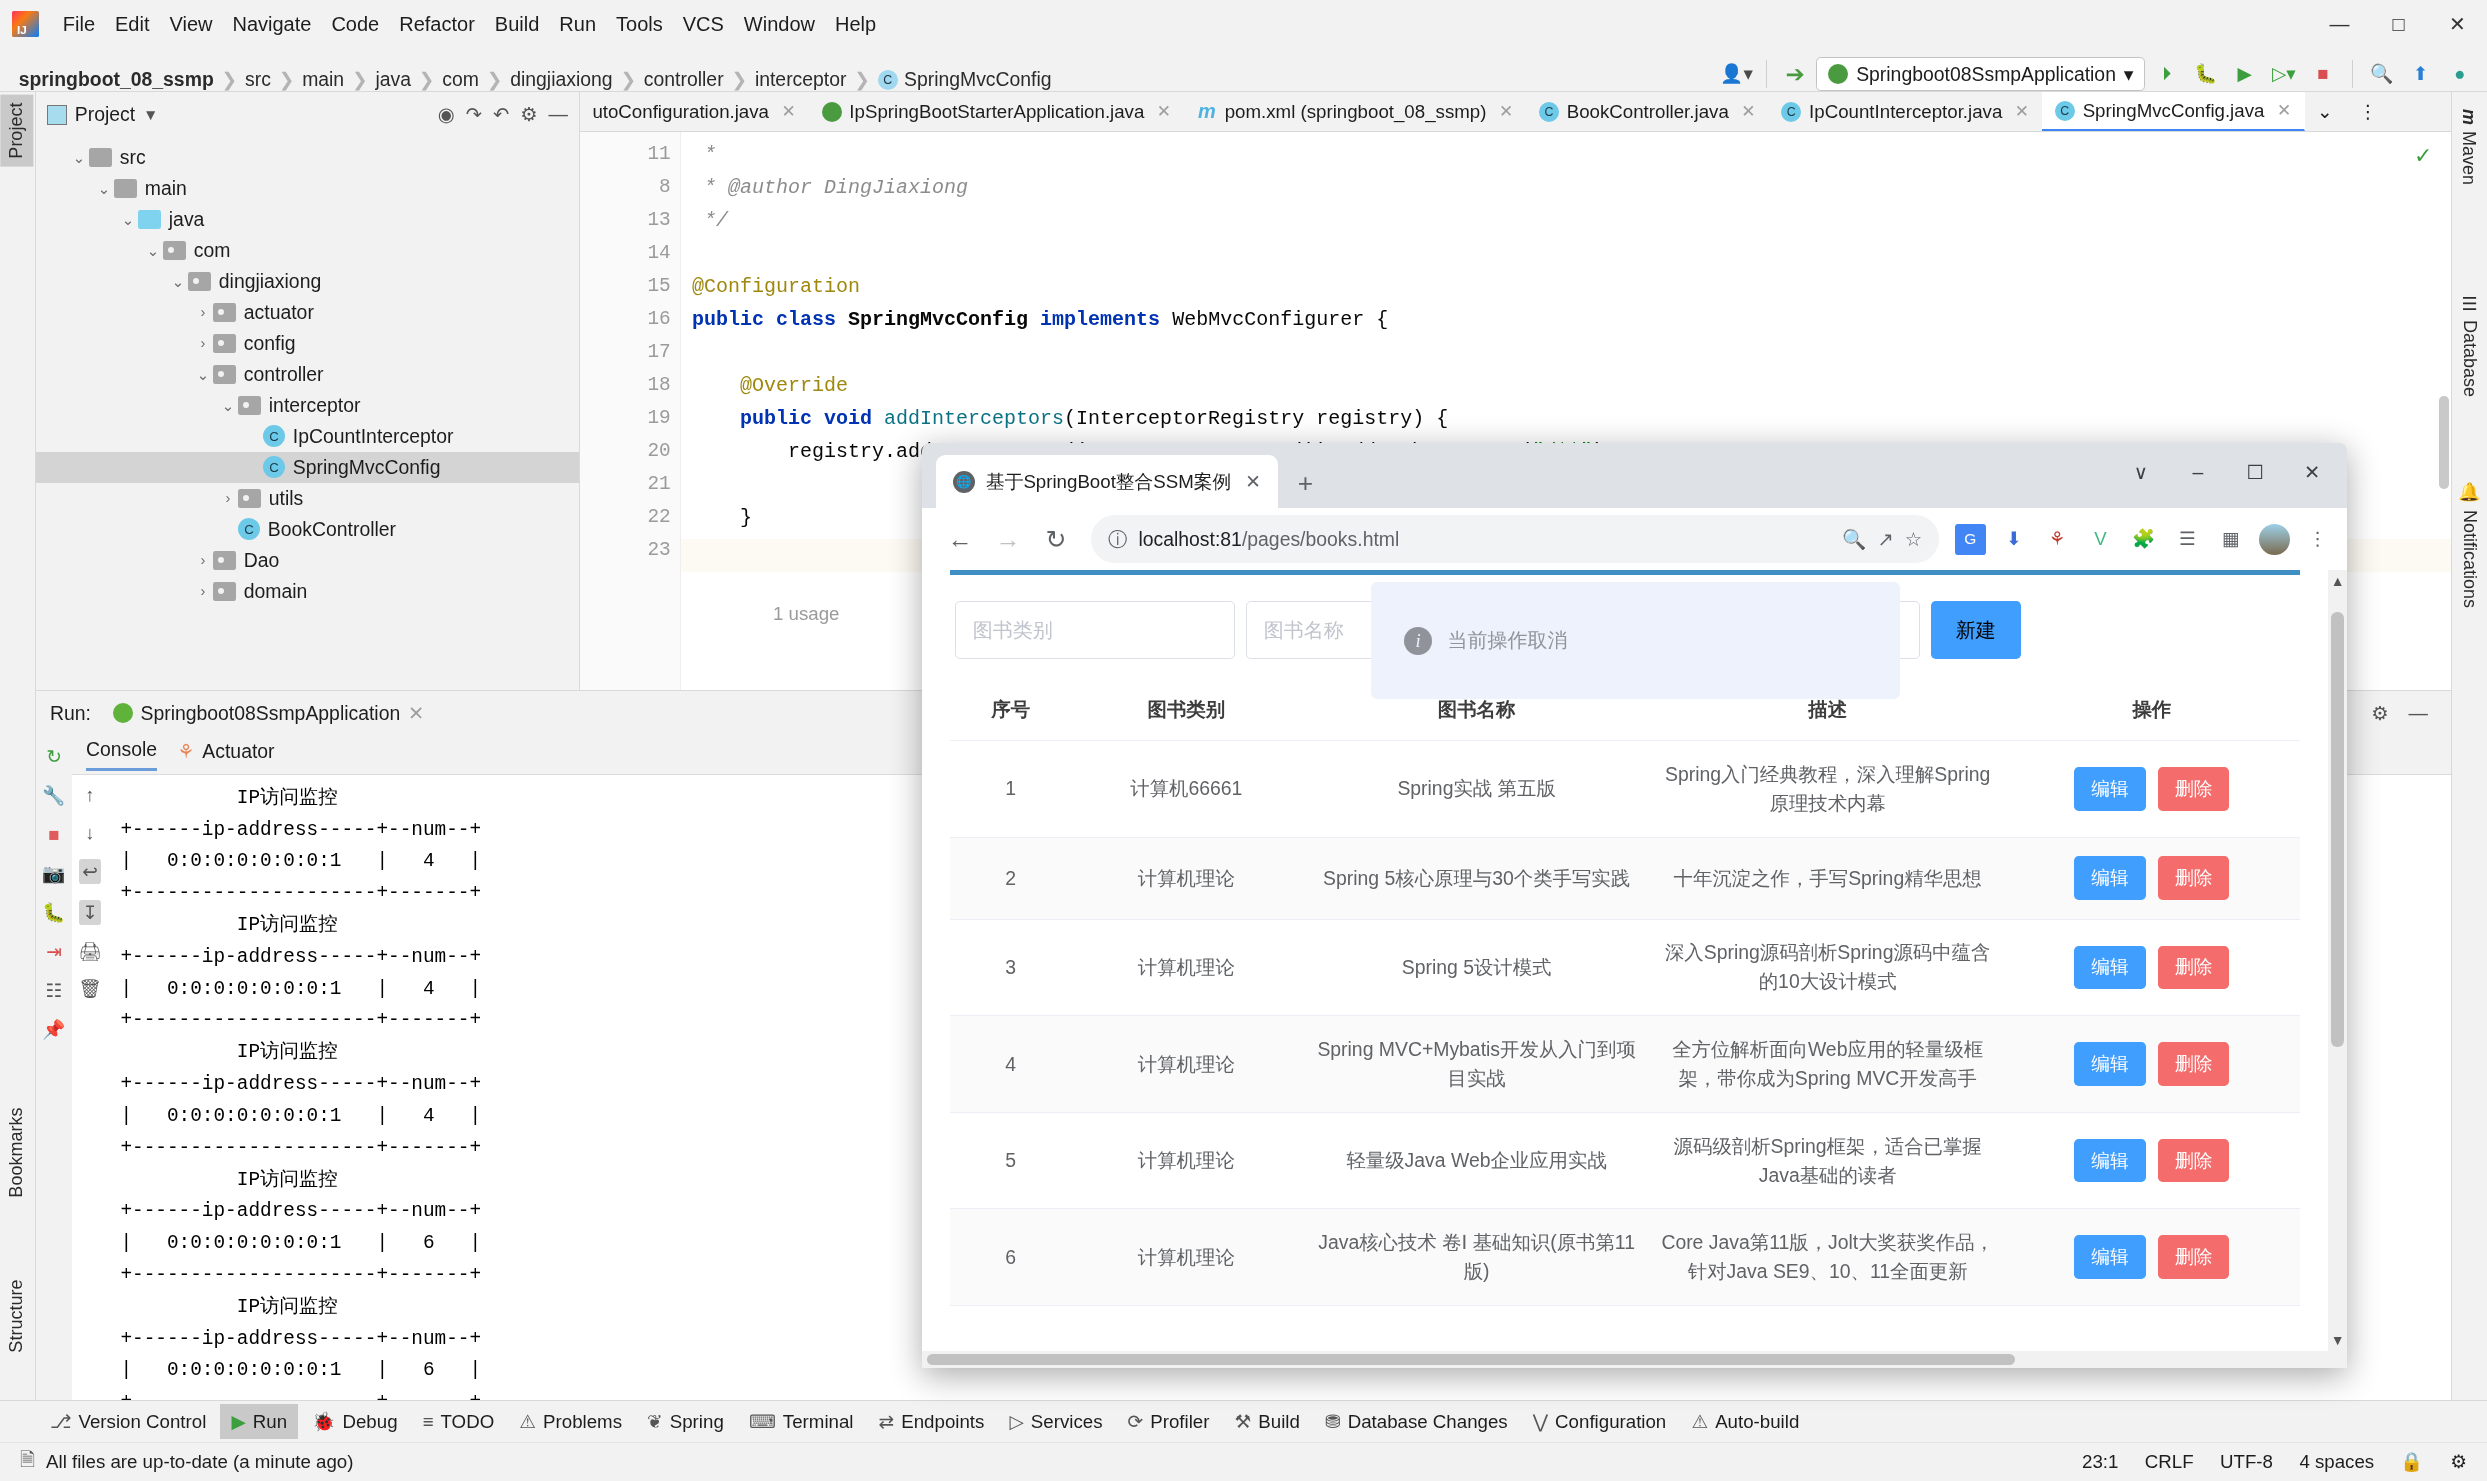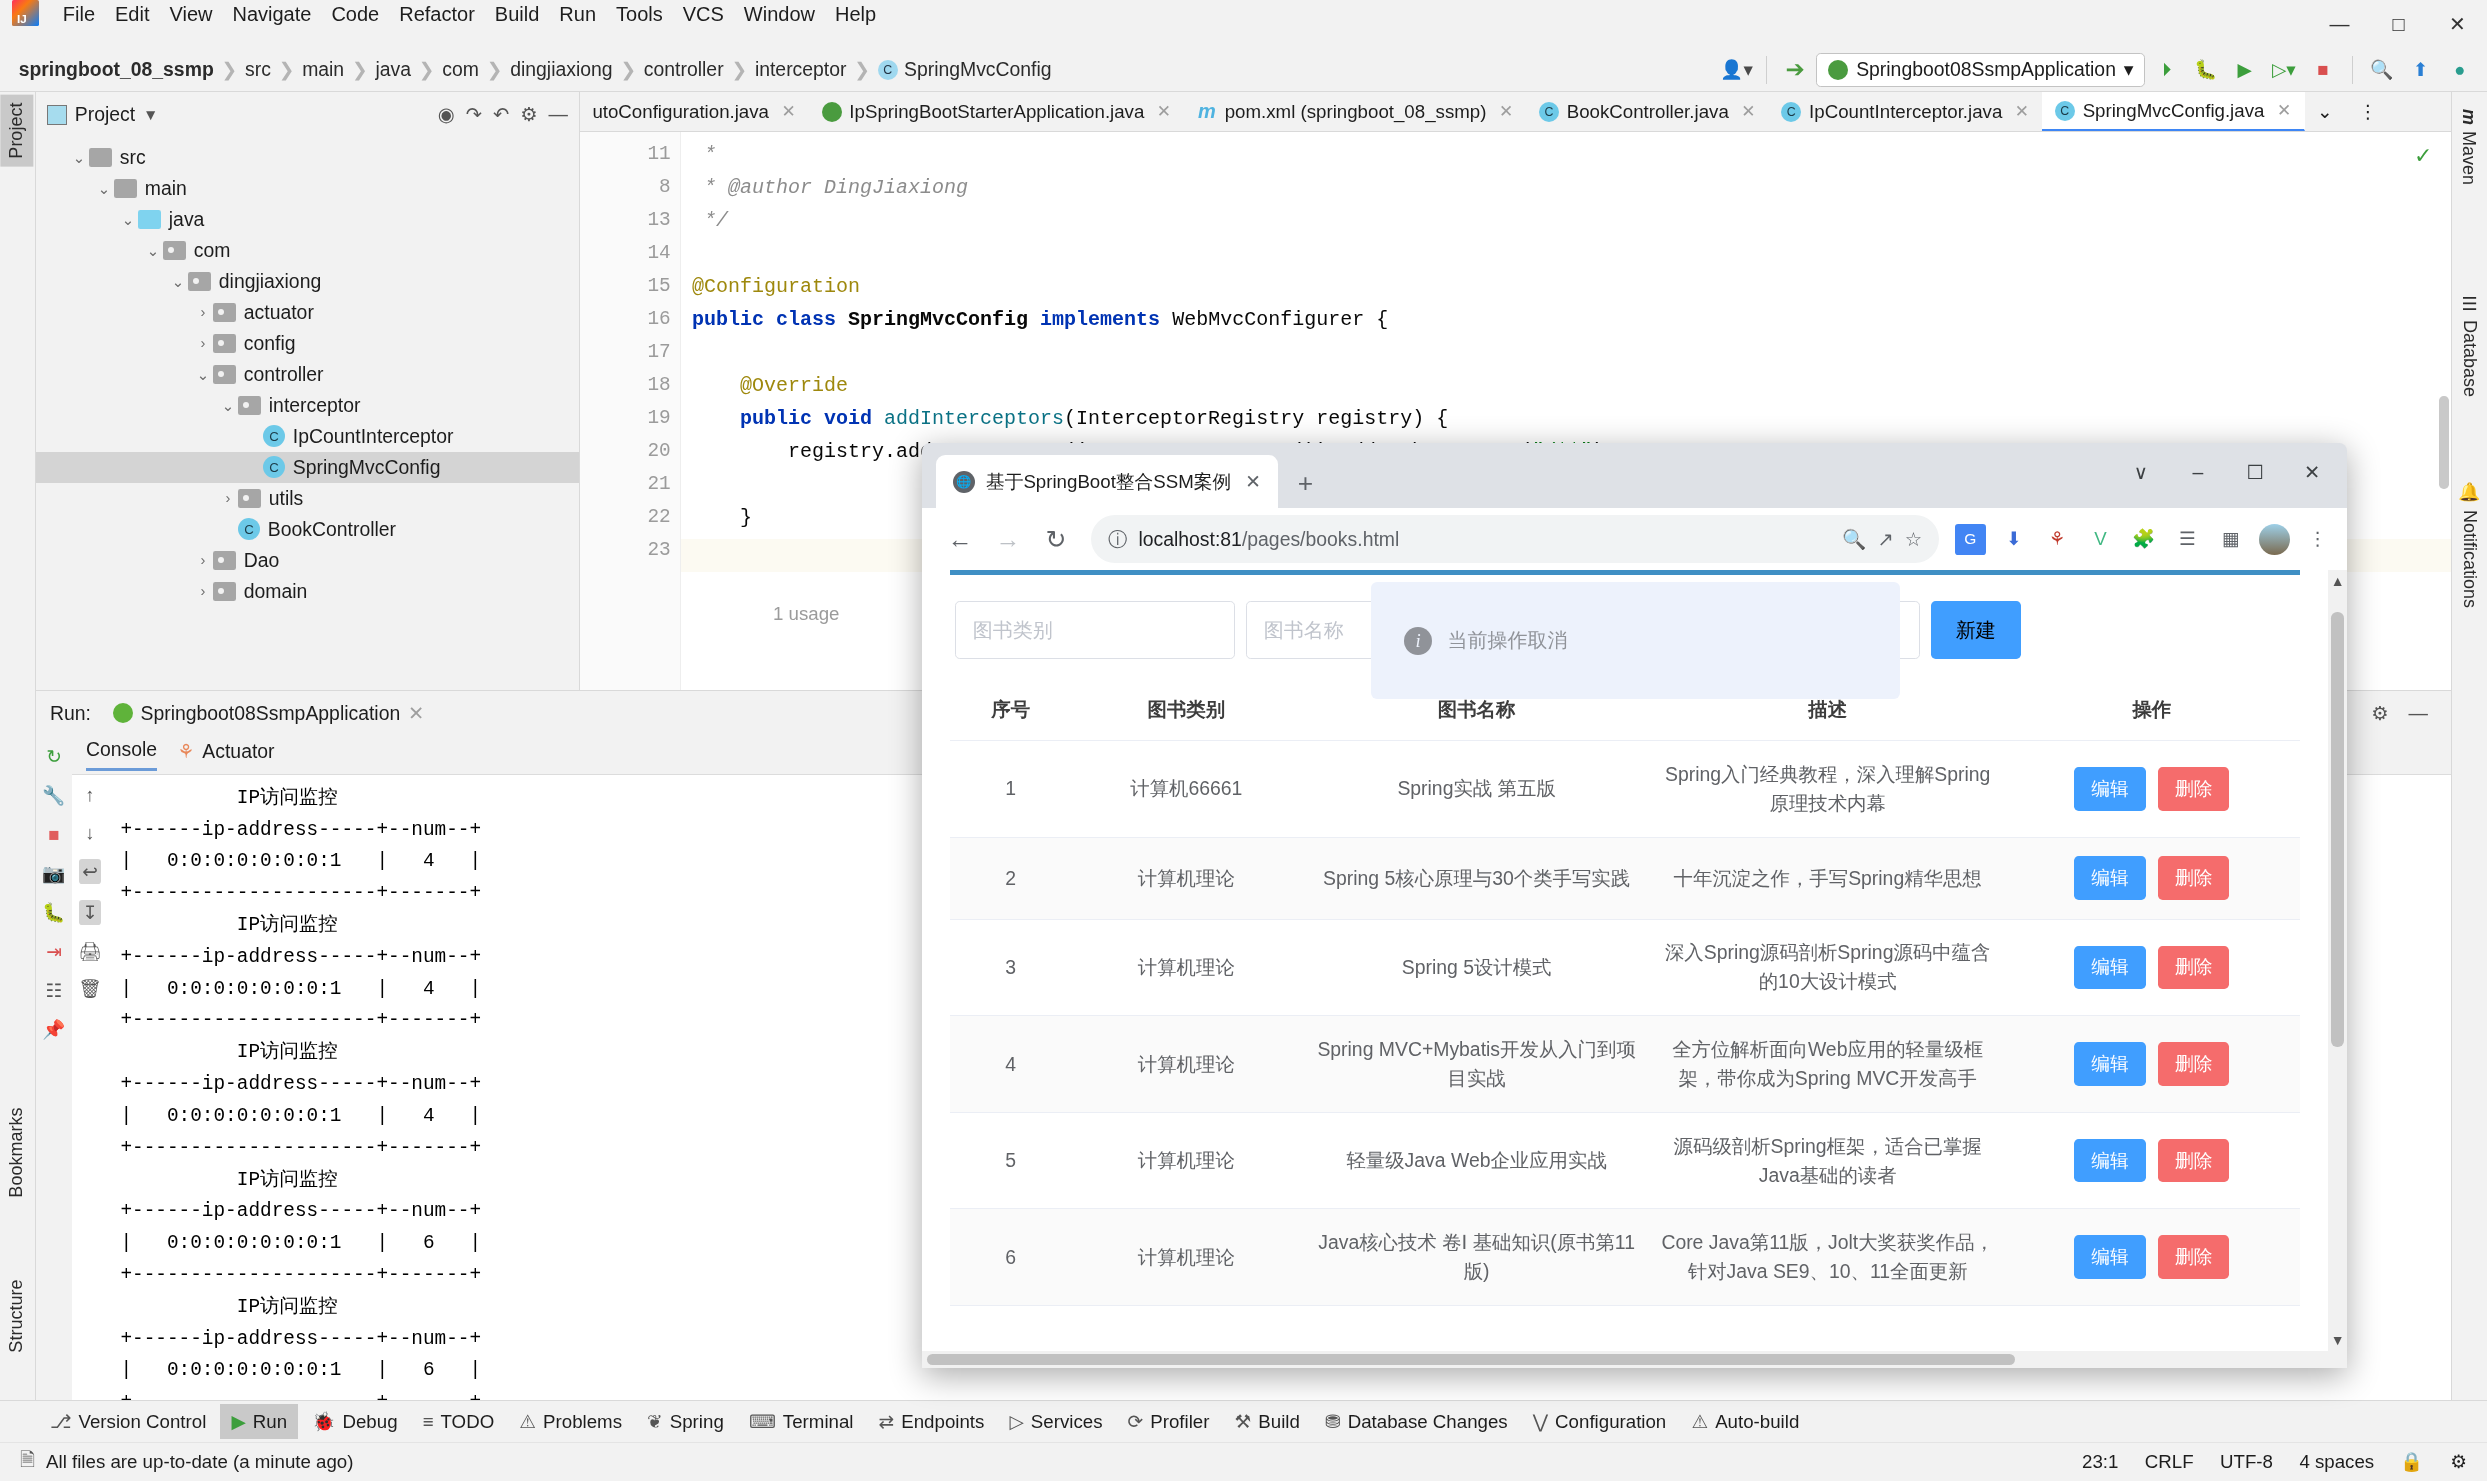--- a/index.html
+++ b/index.html
@@ -9,31 +9,31 @@
     background:#f2f2f2;
     font-size:20px;
     color:#1d1d1d;
     position:relative;
   }
 
   
   #ide { position:absolute; inset:0; background:#f2f2f2; display:flex; flex-direction:column; }
 
   
-  .menubar { height:48px; background:#f2f2f2; display:flex; padding-left:12.4px; position:relative; flex:0 0 48px;}
+  .menubar { height:48px; background:#f2f2f2; display:flex; align-items:center; padding-left:12.4px; position:relative; flex:0 0 48px;}
   .ij-logo { width:26.4px; height:26.4px; margin-right:14px; position:relative; border-radius:1.6px; overflow:hidden;
      background:linear-gradient(135deg,#fe315d 0%,#f97a12 35%,#087cfa 100%); }
   .ij-logo::after{content:"IJ";position:absolute;left:4.7px;bottom:1.6px;font-size:11.7px;color:#fff;font-weight:bold;font-family:"Liberation Sans",sans-serif;}
   .menubar .mi { padding:3.1px 10px; font-size:20px; color:#1d1d1d; cursor:default; white-space:nowrap;}
   .win-title { position:absolute; left:0; right:0; text-align:center; color:#8a8a8a; font-size:19.4px; pointer-events:none;}
   .win-ctrls { position:absolute; right:0; top:0; height:48px; display:flex; align-items:center; }
   .win-ctrls div { width:59px; height:48px; display:flex; align-items:center; justify-content:center; font-size:20px; color:#333;}
 
   
-  .navbar { height:44px; background:#f2f2f2; display:flex; align-items:center; padding:0 9.3px 0 18.7px; border-bottom:0.8px solid #d9d9d9; flex:0 0 44px; position:relative;}
+  .navbar { height:44px; background:#f2f2f2; display:flex; align-items:flex-end; padding:0 9.3px 0 18.7px; border-bottom:0.8px solid #d9d9d9; flex:0 0 44px; position:relative;}
   .crumb { display:flex; align-items:center; font-size:19.4px; color:#2b2b2b;}
   .crumb .sep { color:#b4b4b4; margin:0 7.8px; font-size:18.7px;}
   .crumb .first { font-weight:bold; }
   .cicon { width:20px;height:20px;border-radius:50%;background:#9fd8ef;color:#234;font-size:12.4px;display:inline-flex;align-items:center;justify-content:center;margin-right:6.2px;}
   .tb-right { margin-left:auto; display:flex; align-items:center; gap:3.1px; }
   .tb-btn { width:36px;height:34px;display:flex;align-items:center;justify-content:center;border-radius:3.1px;font-size:18.7px;color:#4a4a4a;}
   .runcfg { display:flex;align-items:center;gap:7.8px;border:0.8px solid #c3c3c3;border-radius:4.7px;background:#fff;height:34px;padding:0 11px;font-size:19.4px;}
   .runcfg .leaf { width:20px;height:20px;}
   .sep-v { width:0.8px;height:28px;background:#cfcfcf;margin:0 7.8px;}
 

